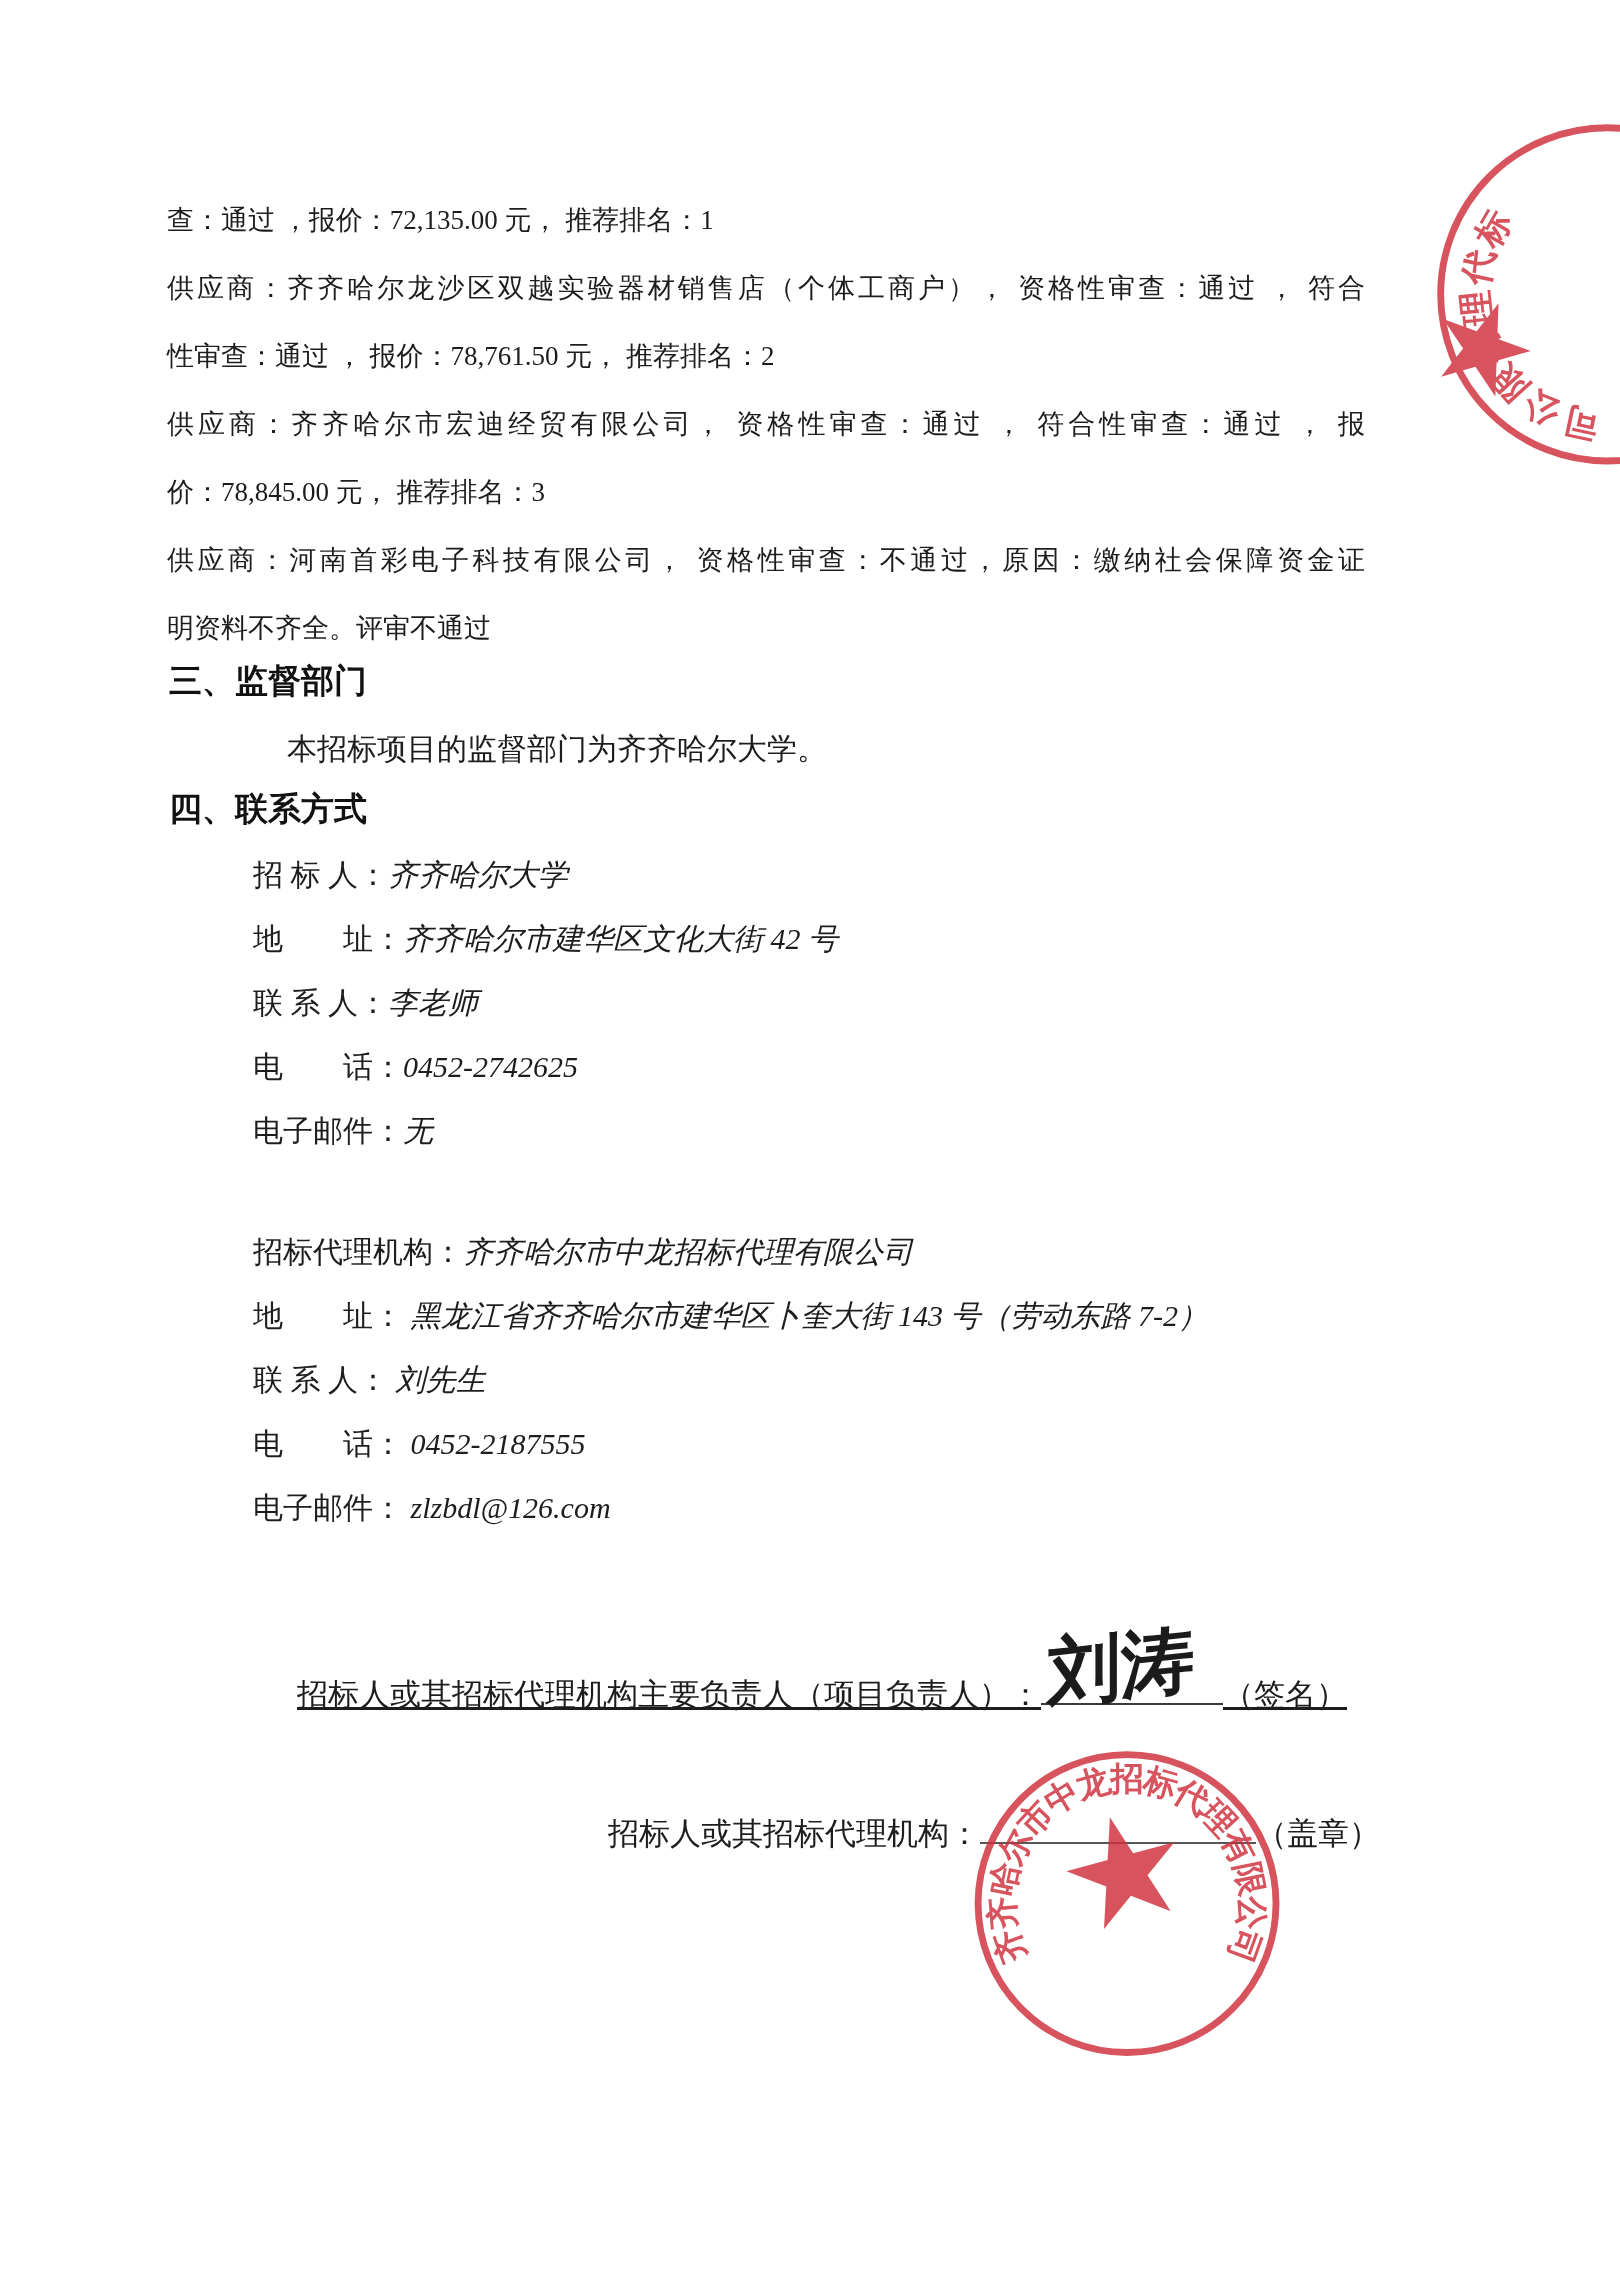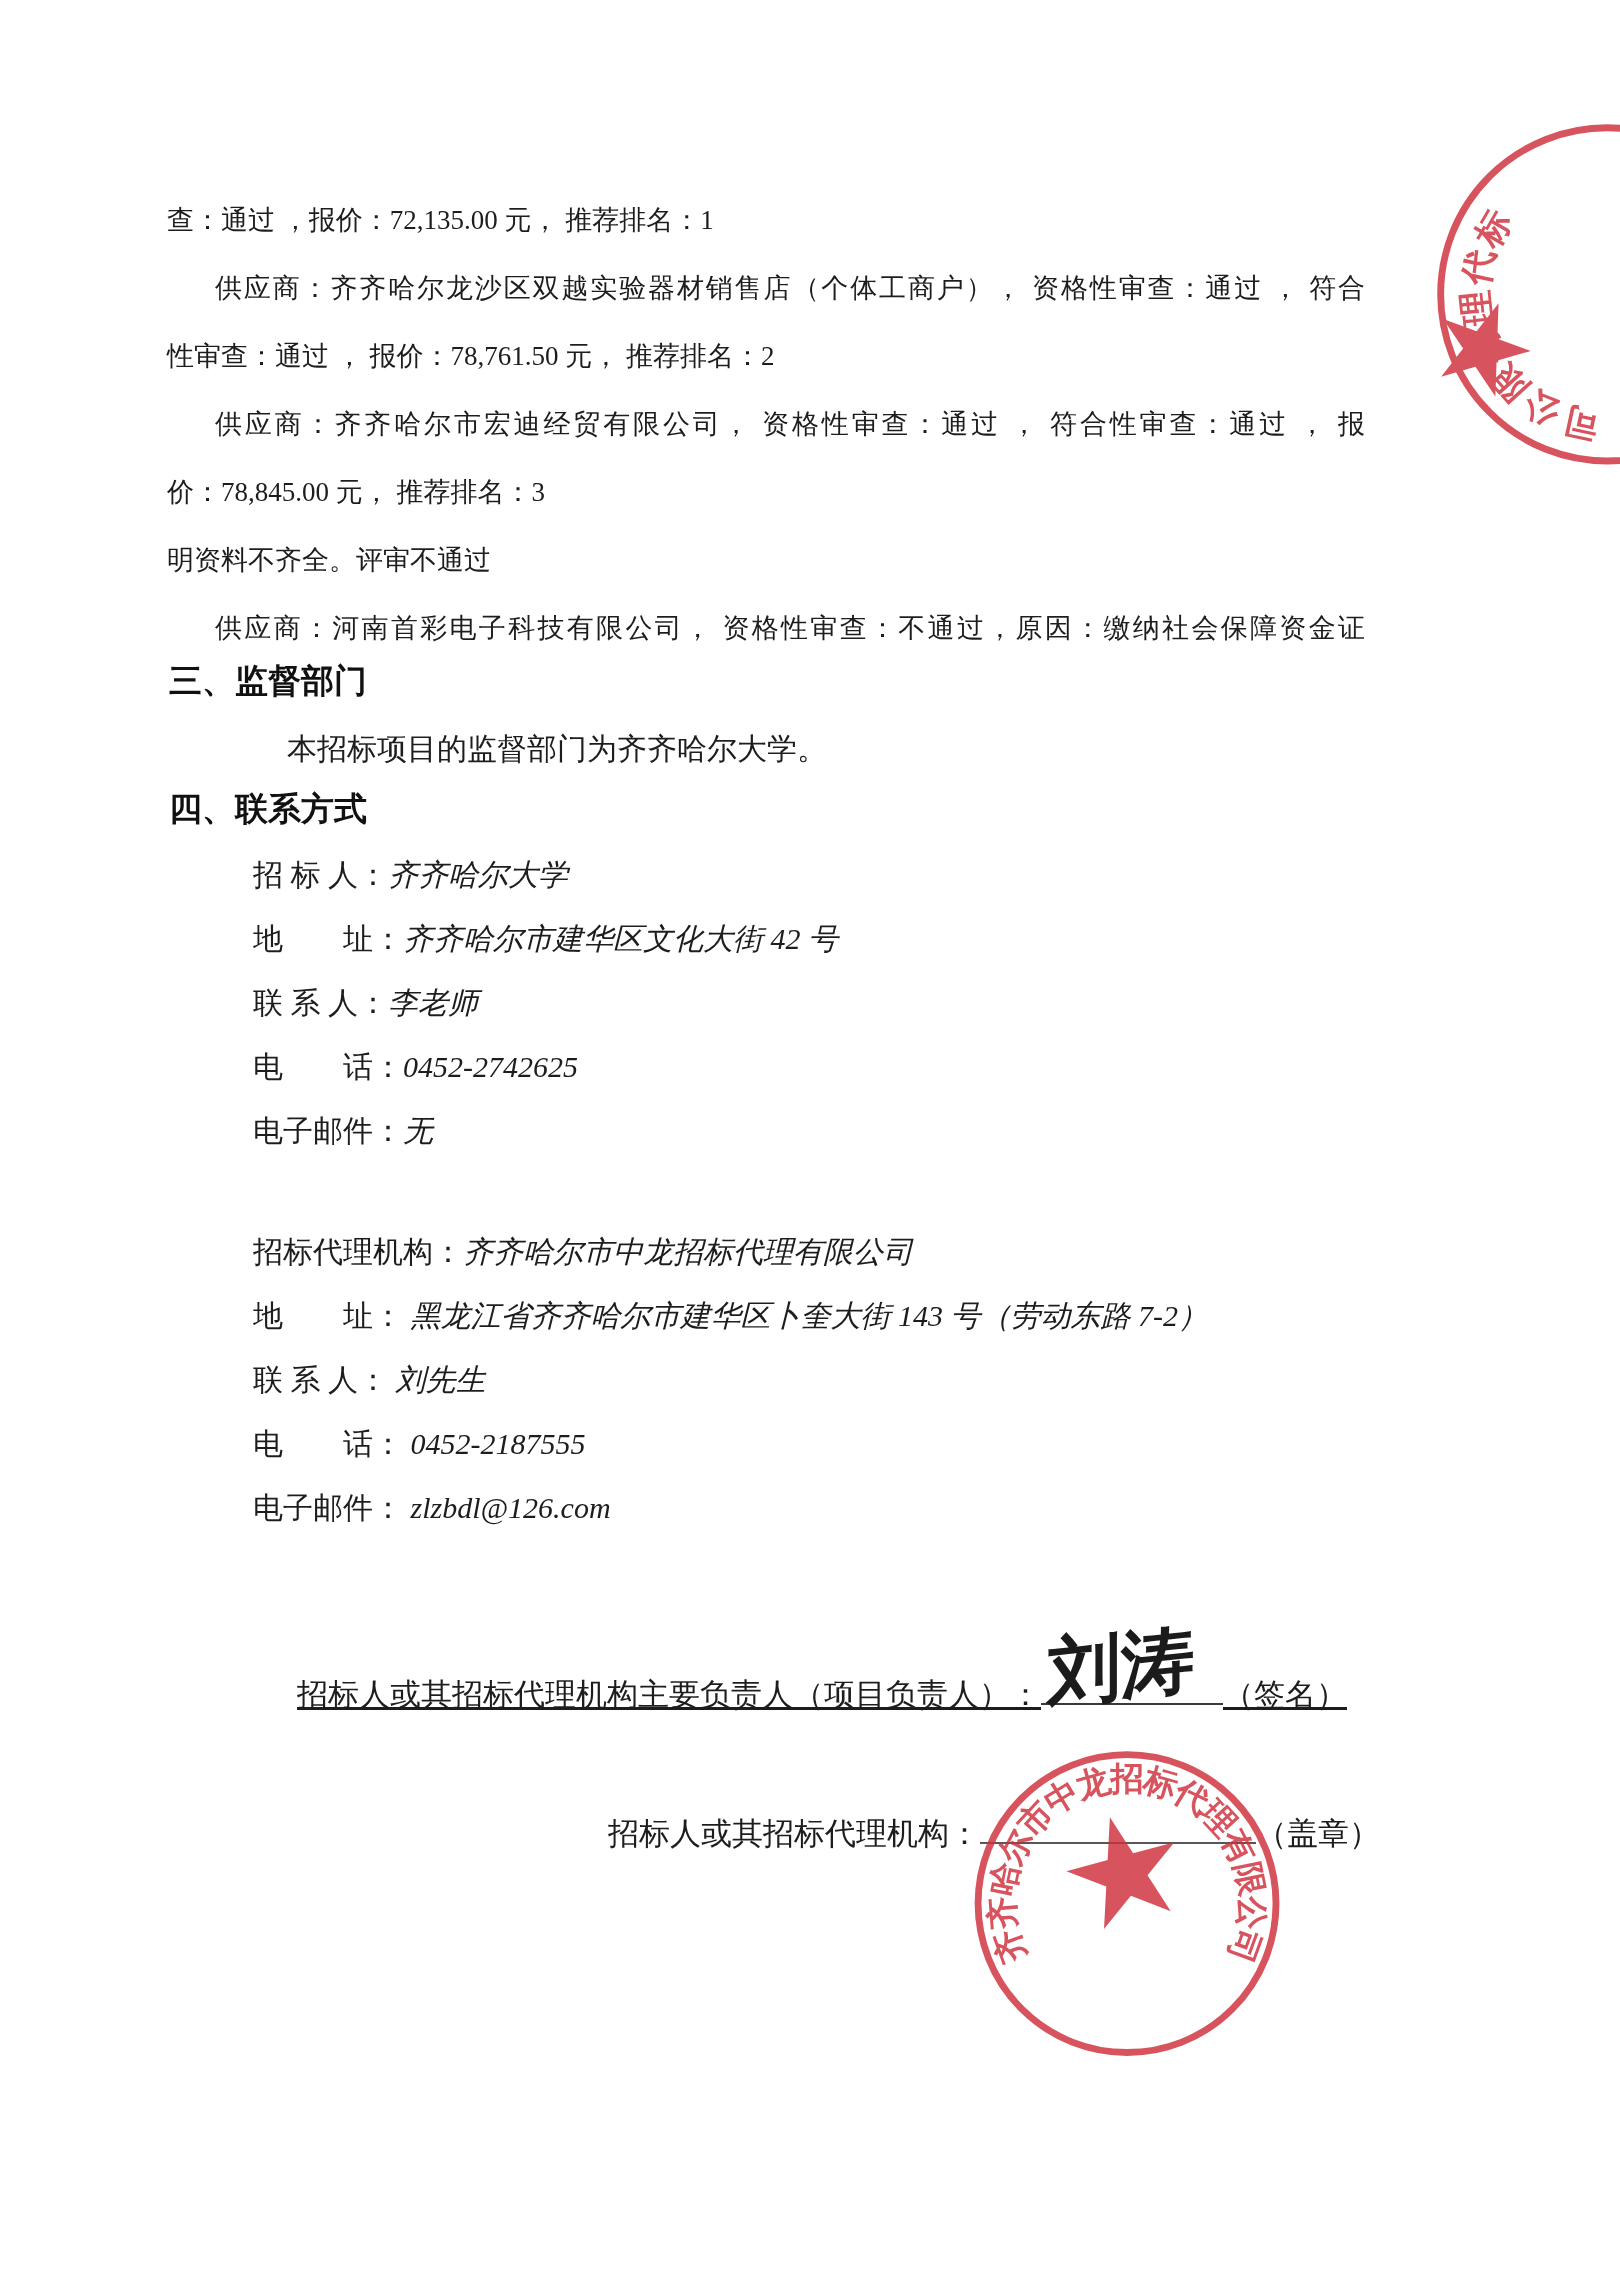--- a/index.html
+++ b/index.html
@@ -4,21 +4,21 @@
 <style>
   html,body { margin:0; padding:0; background:#e8e8e8; }
   .page {
     position:relative; width:1620px; height:2293px; margin:0 auto;
     background:#ffffff; overflow:hidden;
     font-family:"Liberation Serif","DejaVu Serif",serif;
     color:#1d1d1d;
   }
   .review { position:absolute; left:167px; top:186px; width:1198px; font-size:27px; }
   .rline  { height:68px; line-height:68px; white-space:pre-wrap; }
-  .rline.just { text-align:justify; text-align-last:justify; white-space:normal;margin-left:48px; }
+  .rline.just { text-align:justify; text-align-last:justify; white-space:normal; }
   .h { position:absolute; left:169px; margin:0; font-size:33px; font-weight:bold; color:#111; font-family:"Liberation Sans","DejaVu Sans",sans-serif; }
   .hd3 { top:659px;text-align:center; }
   .body3 { position:absolute; left:287px; top:729px; font-size:30px; white-space:pre-wrap; }
   .hd4 { top:787px; }
   .contact { position:absolute; left:253px; font-size:30px; }
   .t-block { top:843px; }
   .a-block { top:1220px; }
   .c-row { height:64px; line-height:64px; white-space:pre-wrap; }
   .c-row .lab { white-space:pre-wrap; }
   .c-row .val { white-space:pre-wrap;font-style:italic; }
@@ -47,22 +47,22 @@
 <body>
 
 <div class="page">
 
   <div class="review">
       <div class="rline">查：通过 ，报价：72,135.00 元， 推荐排名：1</div>
       <div class="rline just">供应商：齐齐哈尔龙沙区双越实验器材销售店（个体工商户）， 资格性审查：通过 ， 符合</div>
       <div class="rline">性审查：通过 ， 报价：78,761.50 元， 推荐排名：2</div>
       <div class="rline just">供应商：齐齐哈尔市宏迪经贸有限公司， 资格性审查：通过 ， 符合性审查：通过 ， 报</div>
       <div class="rline">价：78,845.00 元， 推荐排名：3</div>
+      <div class="rline just">供应商：河南首彩电子科技有限公司， 资格性审查：不通过，原因：缴纳社会保障资金证</div>
       <div class="rline">明资料不齐全。评审不通过</div>
-      <div class="rline just">供应商：河南首彩电子科技有限公司， 资格性审查：不通过，原因：缴纳社会保障资金证</div>
     </div>
 
   <h3 class="h hd3">三、监督部门</h3>
   <div class="body3">本招标项目的监督部门为齐齐哈尔大学。</div>
 
   <h3 class="h hd4">四、联系方式</h3>
 
   <div class="contact t-block">
       <div class="c-row"><span class="lab">招 标 人：</span><span class="val">齐齐哈尔大学</span></div>
       <div class="c-row"><span class="lab">地　　址：</span><span class="val">齐齐哈尔市建华区文化大街 42 号</span></div>

